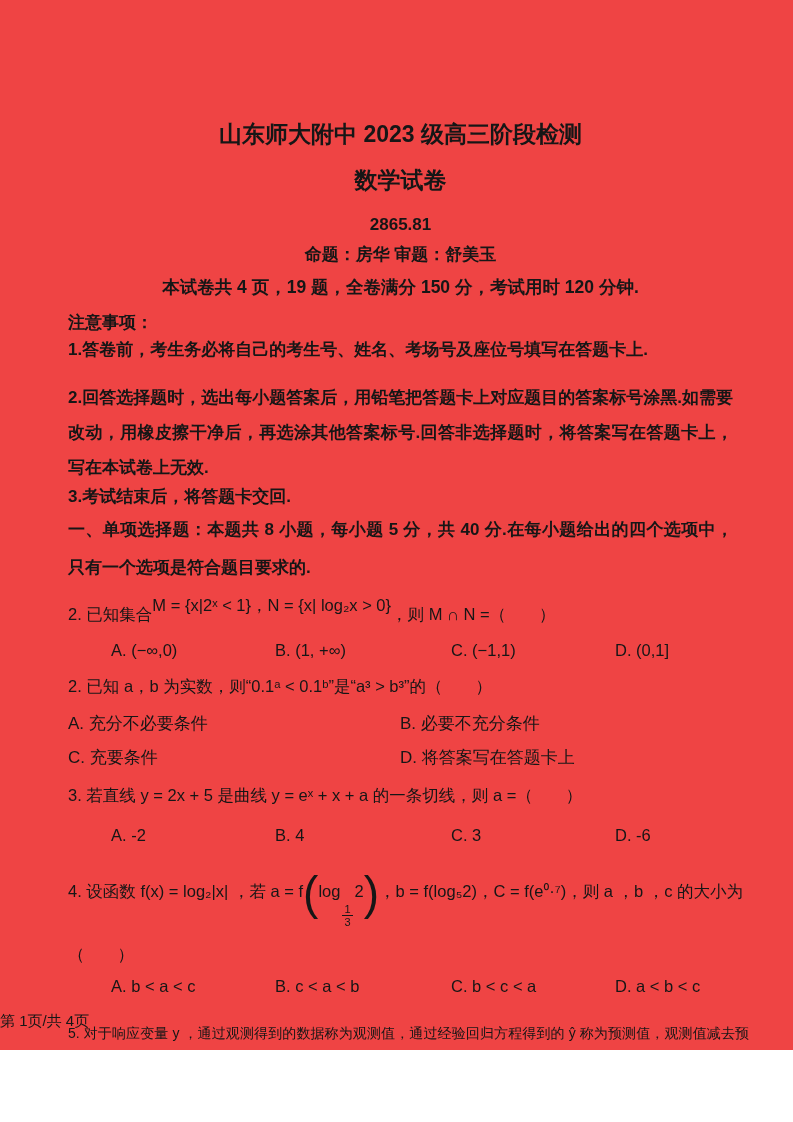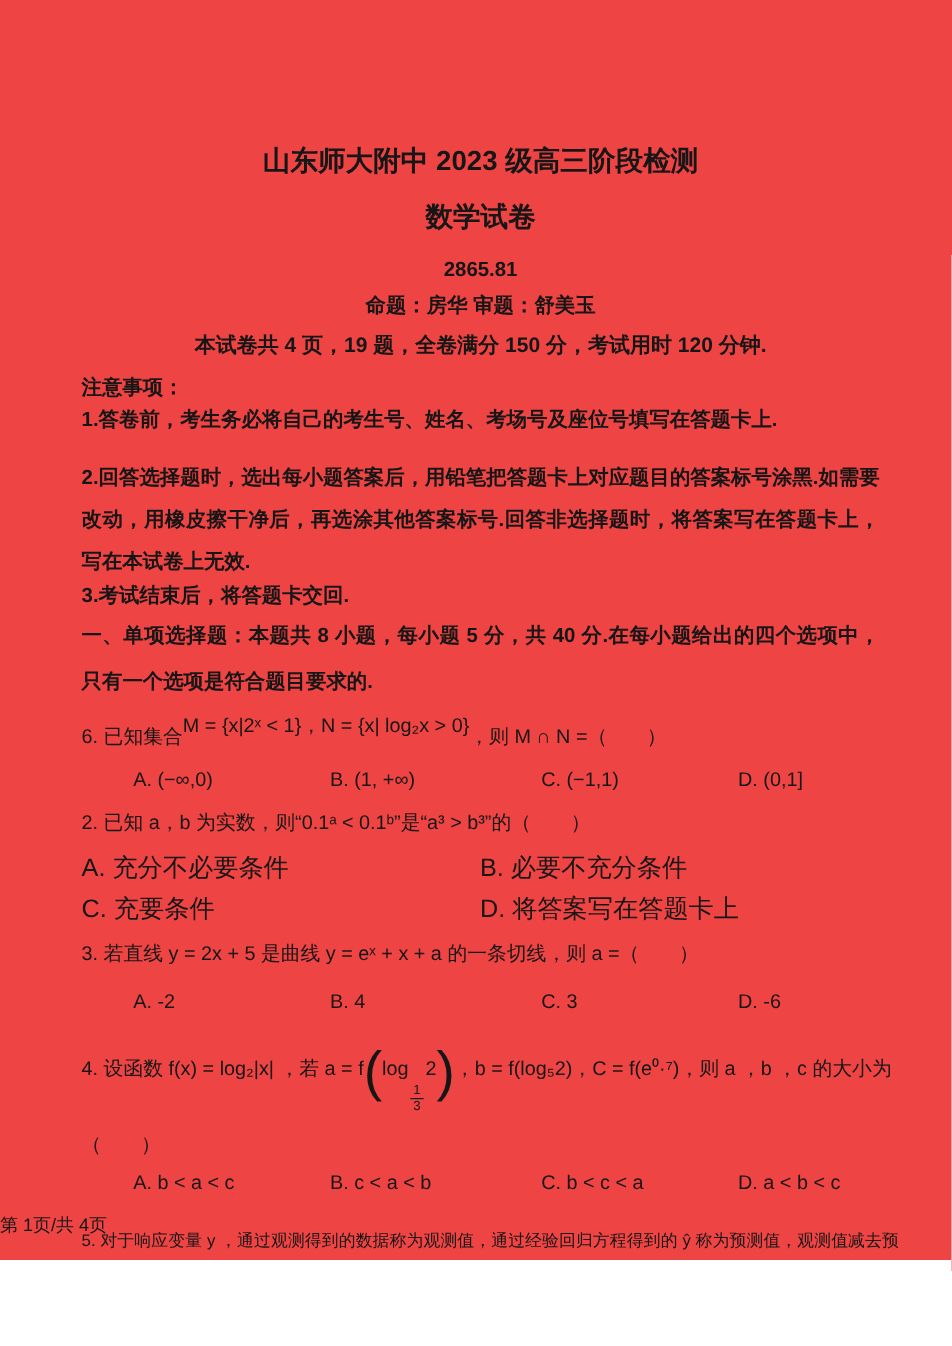--- a/index.html
+++ b/index.html
@@ -23,21 +23,21 @@
   .info{font-size:17.5px;line-height:22px;margin-bottom:15px;}
   .notice-h{font-size:17px;line-height:20px;margin-bottom:7px;}
   .ni1{line-height:20px;margin-bottom:20px;}
   .ni2{line-height:35px;margin-bottom:2px;}
   .ni3{line-height:20px;margin-bottom:4px;}
   .sect{line-height:38px;margin-bottom:6px;}
   .q{font-size:16.5px;line-height:22px;}
   .q1{margin:16px 0 14px;}
   .raised{position:relative;top:-9px;}
   .opts4{display:grid;grid-template-columns:164px 176px 164px 1fr;font-size:16.5px;line-height:22px;margin-bottom:14px;margin-left:43px;}
-  .opts2{display:grid;grid-template-columns:332px 1fr;font-size:21px;line-height:22px;margin-bottom:12px;}
+  .opts2{display:grid;grid-template-columns:332px 1fr;font-size:17px;line-height:22px;margin-bottom:12px;}
   .q2{margin-bottom:16px;}
   .q2optsB{margin-bottom:15px;}
   .q3{margin-bottom:18px;}
   .q3opts{margin-bottom:10px;}
   .q4{margin:16px 0 0;line-height:30px;padding-top:14px;white-space:nowrap;}
   .q4b{margin:16px 0 10px;}
   .bigp{font-size:46px;line-height:0;vertical-align:-12px;font-weight:400;}
   .frac{display:inline-flex;flex-direction:column;align-items:center;font-size:11px;line-height:10px;vertical-align:-16px;margin:0 2px;}
   .frac .fn{border-bottom:1px solid #161616;padding:0 2px 1px;}
   .frac .fd{padding-top:1px;}
@@ -57,21 +57,21 @@
     <p class="center b setters">命题：房华 审题：舒美玉</p>
     <p class="center b info">本试卷共 4 页，19 题，全卷满分 150 分，考试用时 120 分钟.</p>
 
     <p class="b notice-h">注意事项：</p>
     <p class="b ni1">1.答卷前，考生务必将自己的考生号、姓名、考场号及座位号填写在答题卡上.</p>
     <p class="b ni2 just">2.回答选择题时，选出每小题答案后，用铅笔把答题卡上对应题目的答案标号涂黑.如需要改动，用橡皮擦干净后，再选涂其他答案标号.回答非选择题时，将答案写在答题卡上，写在本试卷上无效.</p>
     <p class="b ni3">3.考试结束后，将答题卡交回.</p>
 
     <p class="b sect just">一、单项选择题：本题共 8 小题，每小题 5 分，共 40 分.在每小题给出的四个选项中，只有一个选项是符合题目要求的.</p>
 
-    <p class="q q1"><span>6. 已知集合</span><span class="raised">M = {x|2ˣ &lt; 1}，N = {x| log₂x &gt; 0}</span><span>，则 M ∩ N =（　　）</span></p>
+    <p class="q q1"><span>2. 已知集合</span><span class="raised">M = {x|2ˣ &lt; 1}，N = {x| log₂x &gt; 0}</span><span>，则 M ∩ N =（　　）</span></p>
     <div class="opts4">
       <span>A. (−∞,0)</span>
       <span>B. (1, +∞)</span>
       <span>C. (−1,1)</span>
       <span>D. (0,1]</span>
     </div>
 
     <p class="q q2">2. 已知 a，b 为实数，则“0.1ᵃ &lt; 0.1ᵇ”是“a³ &gt; b³”的（　　）</p>
     <div class="opts2">
       <span>A. 充分不必要条件</span>

